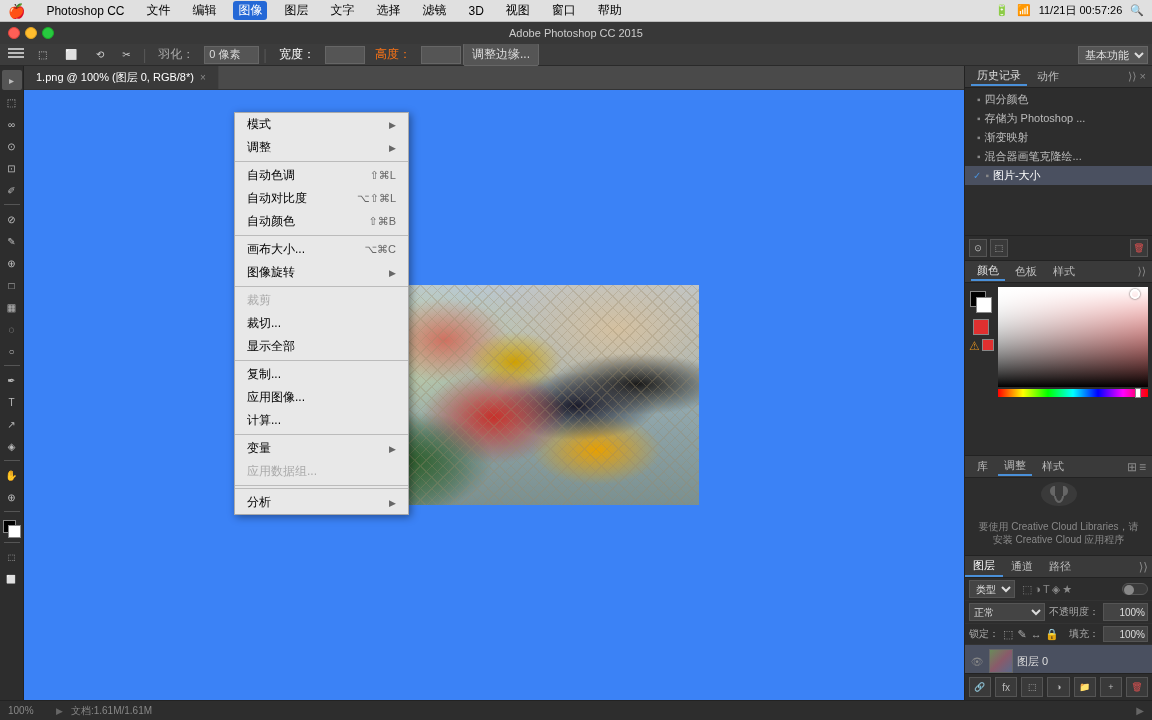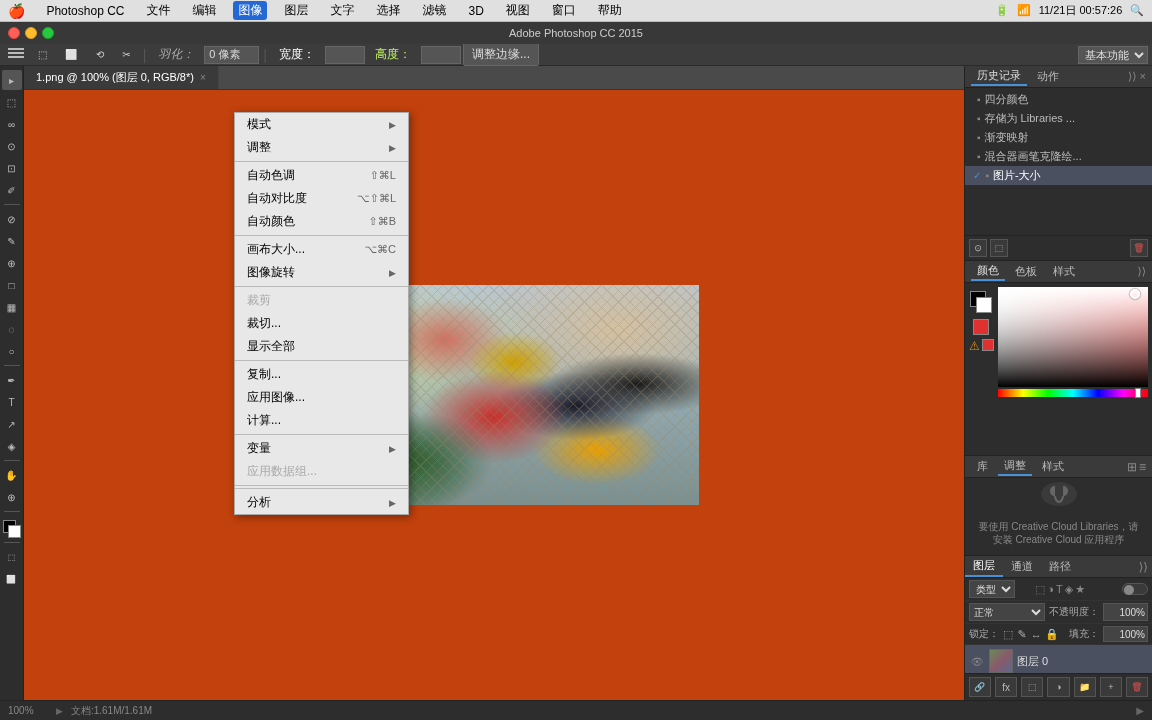--- a/index.html
+++ b/index.html
@@ -172,21 +172,21 @@
       position: absolute;
       bottom: 0; right: 0;
       width: 13px; height: 13px;
       background: #fff;
       border: 1px solid #888;
     }
 
     
     #canvas-area {
       flex: 1;
-      background: #c2410c;
+      background: #3b82f6;
       position: relative;
       overflow: hidden;
     }
 
     
     #tab-bar {
       height: 24px;
       background: #4a4a4a;
       display: flex;
       align-items: stretch;
@@ -580,26 +580,26 @@
           <rect x="0" y="5" width="16" height="2" fill="#bbb"></rect>
           <rect x="0" y="9" width="16" height="2" fill="#bbb"></rect>
         </svg>
     </div>
 
     <span class="ps-menu-item" style="font-size:10px;">⬚</span>
     <span class="ps-menu-item" style="font-size:10px;">⬜</span>
     <span class="ps-menu-item" style="font-size:10px;">⟲</span>
     <span class="ps-menu-item" style="font-size:10px;">✂</span>
     <span style="color:#555;font-size:14px;margin:0 2px;">|</span>
-    <span class="ps-menu-item" style="color:#aaa;font-style:italic;">羽化：</span>
+    <span class="ps-menu-item" style="color:#aaa;">羽化：</span>
     <input class="options-input" value="0 像素" style="width: 55px;">
     <span style="color:#555;font-size:14px;margin:0 2px;">|</span>
     <span class="ps-menu-item" style="color:#ffffff;">宽度：</span>
     <input class="options-input" value="" style="width: 40px;">
-    <span class="ps-menu-item" style="color:#bef264;">高度：</span>
+    <span class="ps-menu-item" style="color:#f97316;">高度：</span>
     <input class="options-input" value="" style="width: 40px;">
     <button class="ps-menu-item" style="background:#555;border:1px solid #666;color:#ddd;cursor:pointer;">调整边缘...</button>
     <div style="margin-left:auto;display:flex;align-items:center;gap:4px;">
       <select class="options-dropdown">
         <option>基本功能</option>
       </select>
     </div>
   </div>
 
   <div id="main-layout">
@@ -803,21 +803,21 @@
         </div>
         <div class="panel-content">
             <div class="history-item">
         <span class="history-check"> </span>
         <span class="history-icon">▪</span>
         <span>四分颜色</span>
       </div>
             <div class="history-item">
         <span class="history-check"> </span>
         <span class="history-icon">▪</span>
-        <span>存储为 Libraries ...</span>
+        <span>存储为 Photoshop ...</span>
       </div>
             <div class="history-item">
         <span class="history-check"> </span>
         <span class="history-icon">▪</span>
         <span>渐变映射</span>
       </div>
             <div class="history-item">
         <span class="history-check"> </span>
         <span class="history-icon">▪</span>
         <span>混合器画笔克隆绘...</span>
@@ -899,21 +899,21 @@
       <div id="layers-panel">
         <div class="layers-tabs">
           <span class="layer-tab active">图层</span>
           <span class="layer-tab">通道</span>
           <span class="layer-tab">路径</span>
           <div style="margin-left:auto;display:flex;gap:2px;align-items:center;padding-right:4px;">
             <span style="color:#888;cursor:pointer;font-size:12px;">⟩⟩</span>
           </div>
         </div>
 
-        <div style="display:flex;padding:2px 4px;gap:16px;align-items:center;border-bottom:1px solid #333;">
+        <div style="display:flex;padding:2px 4px;gap:3px;align-items:center;border-bottom:1px solid #333;">
           <select class="layer-dropdown" style="font-size:10px;height:18px;background:#444;border:1px solid #555;color:#ddd;padding:0 2px;">
             <option>类型</option>
           </select>
           <div style="display:flex;gap:2px;margin-left:4px;">
             <span style="color:#888;font-size:11px;cursor:pointer;">⬚</span>
             <span style="color:#888;font-size:11px;cursor:pointer;">◑</span>
             <span style="color:#888;font-size:11px;cursor:pointer;">T</span>
             <span style="color:#888;font-size:11px;cursor:pointer;">◈</span>
             <span style="color:#888;font-size:11px;cursor:pointer;">★</span>
           </div>

